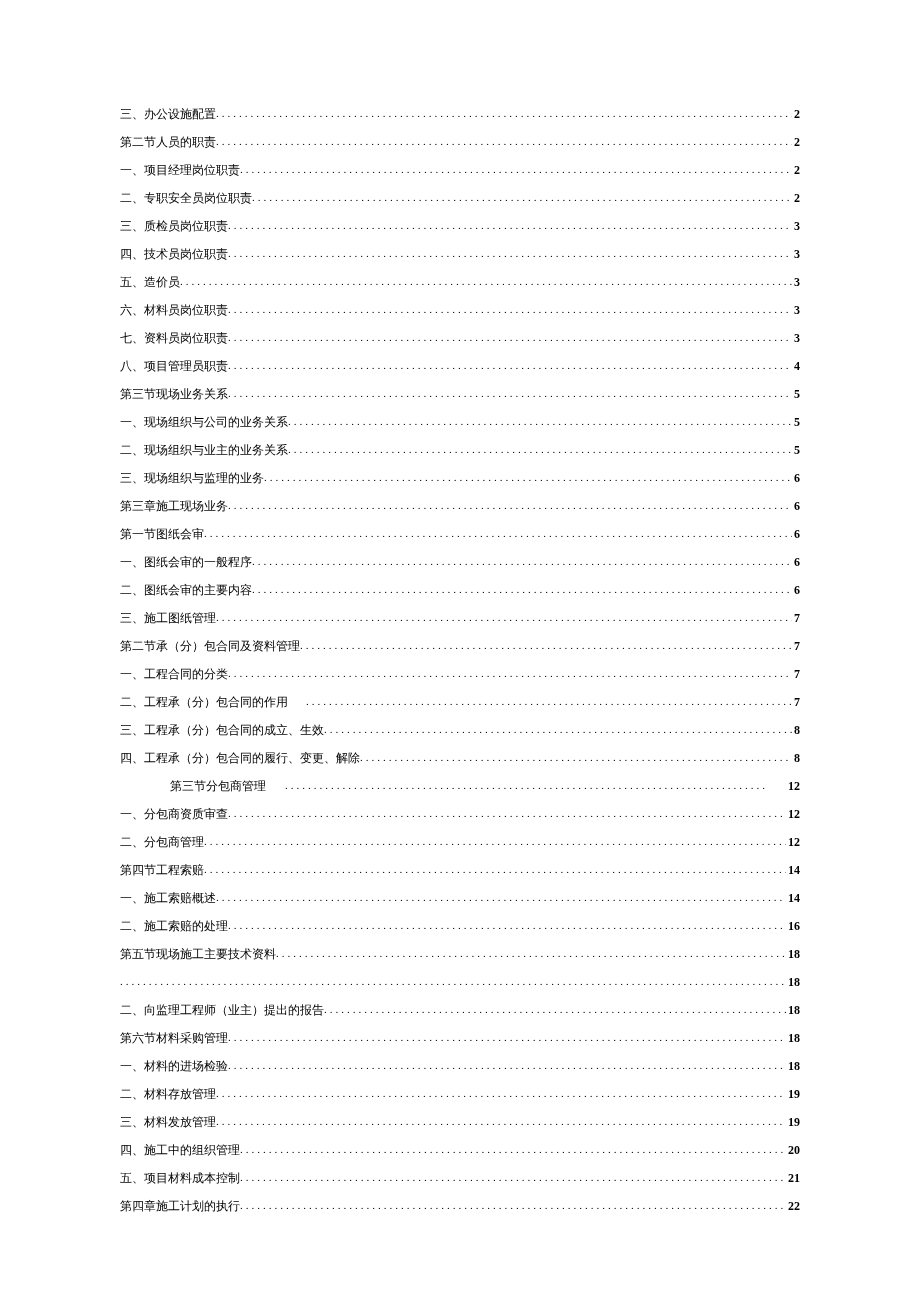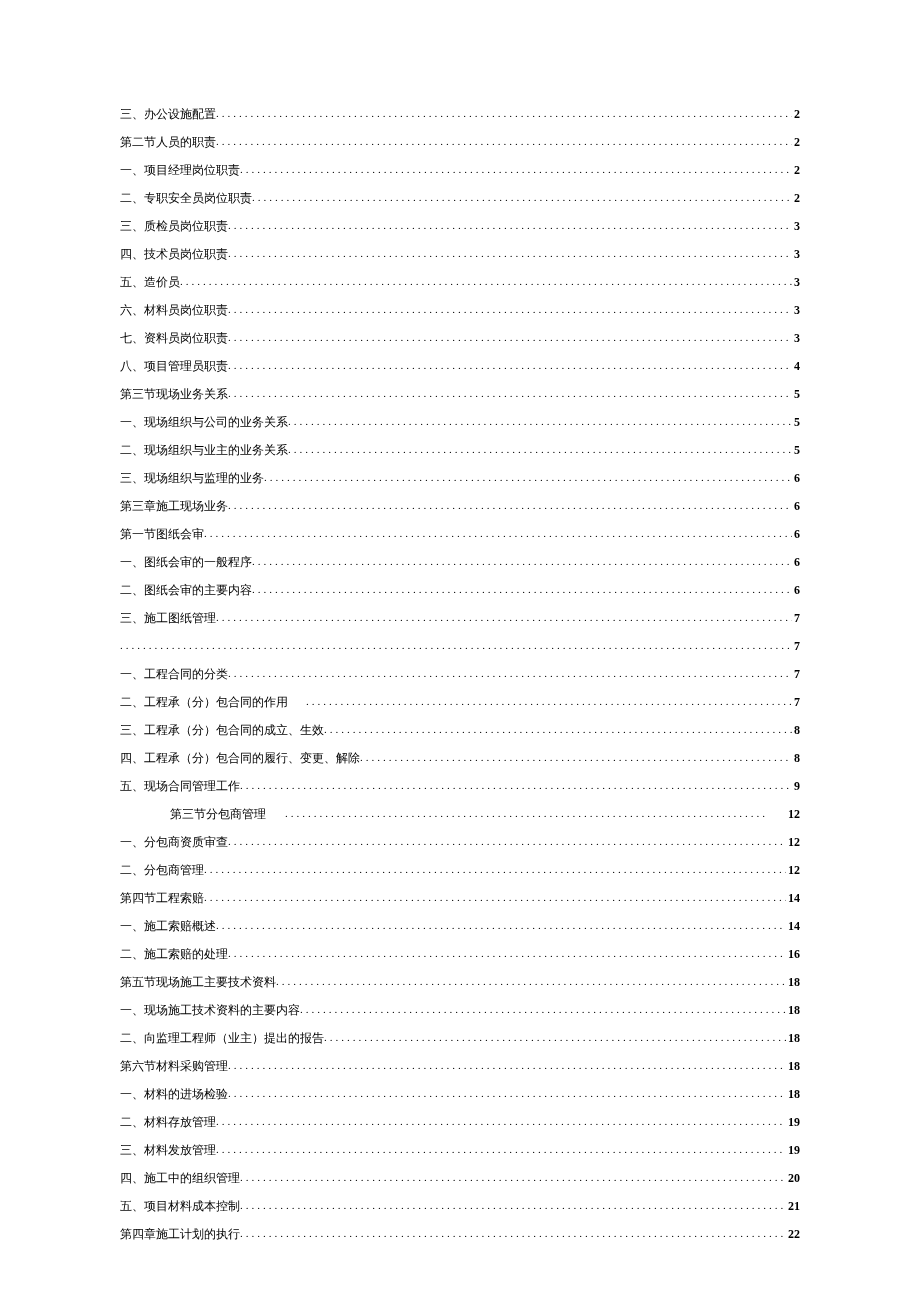--- a/index.html
+++ b/index.html
@@ -152,20 +152,21 @@
       <span class="toc-title">二、图纸会审的主要内容</span>
       <span class="toc-dots"></span>
       <span class="toc-page">6</span>
     </div>
     <div class="toc-entry indent-1">
       <span class="toc-title">三、施工图纸管理</span>
       <span class="toc-dots"></span>
       <span class="toc-page">7</span>
     </div>
     <div class="toc-entry indent-0">
+      <span class="toc-title">第二节承（分）包合同及资料管理</span>
       <span class="toc-dots"></span>
       <span class="toc-page">7</span>
     </div>
     <div class="toc-entry indent-1">
       <span class="toc-title">一、工程合同的分类</span>
       <span class="toc-dots"></span>
       <span class="toc-page">7</span>
     </div>
     <div class="toc-entry indent-1">
       <span class="toc-title">二、工程承（分）包合同的作用</span>
@@ -176,25 +177,20 @@
     <div class="toc-entry indent-1">
       <span class="toc-title">三、工程承（分）包合同的成立、生效</span>
       <span class="toc-dots"></span>
       <span class="toc-page">8</span>
     </div>
     <div class="toc-entry indent-1">
       <span class="toc-title">四、工程承（分）包合同的履行、变更、解除</span>
       <span class="toc-dots"></span>
       <span class="toc-page">8</span>
     </div>
-    <div class="toc-entry indent-1">
-      <span class="toc-title">五、现场合同管理工作</span>
-      <span class="toc-dots"></span>
-      <span class="toc-page">9</span>
-    </div>
     <div class="toc-entry indent-2">
       <span class="toc-title">第三节分包商管理</span>
       <span class="toc-dots"></span>
       <span class="toc-page">12</span>
     </div>
     <div class="toc-entry indent-1">
       <span class="toc-title">一、分包商资质审查</span>
       <span class="toc-dots"></span>
       <span class="toc-page">12</span>
     </div>
@@ -217,21 +213,20 @@
       <span class="toc-title">二、施工索赔的处理</span>
       <span class="toc-dots"></span>
       <span class="toc-page">16</span>
     </div>
     <div class="toc-entry indent-0">
       <span class="toc-title">第五节现场施工主要技术资料</span>
       <span class="toc-dots"></span>
       <span class="toc-page">18</span>
     </div>
     <div class="toc-entry indent-1">
-      <span class="toc-title">一、现场施工技术资料的主要内容</span>
       <span class="toc-dots"></span>
       <span class="toc-page">18</span>
     </div>
     <div class="toc-entry indent-1">
       <span class="toc-title">二、向监理工程师（业主）提出的报告</span>
       <span class="toc-dots"></span>
       <span class="toc-page">18</span>
     </div>
     <div class="toc-entry indent-0">
       <span class="toc-title">第六节材料采购管理</span>

